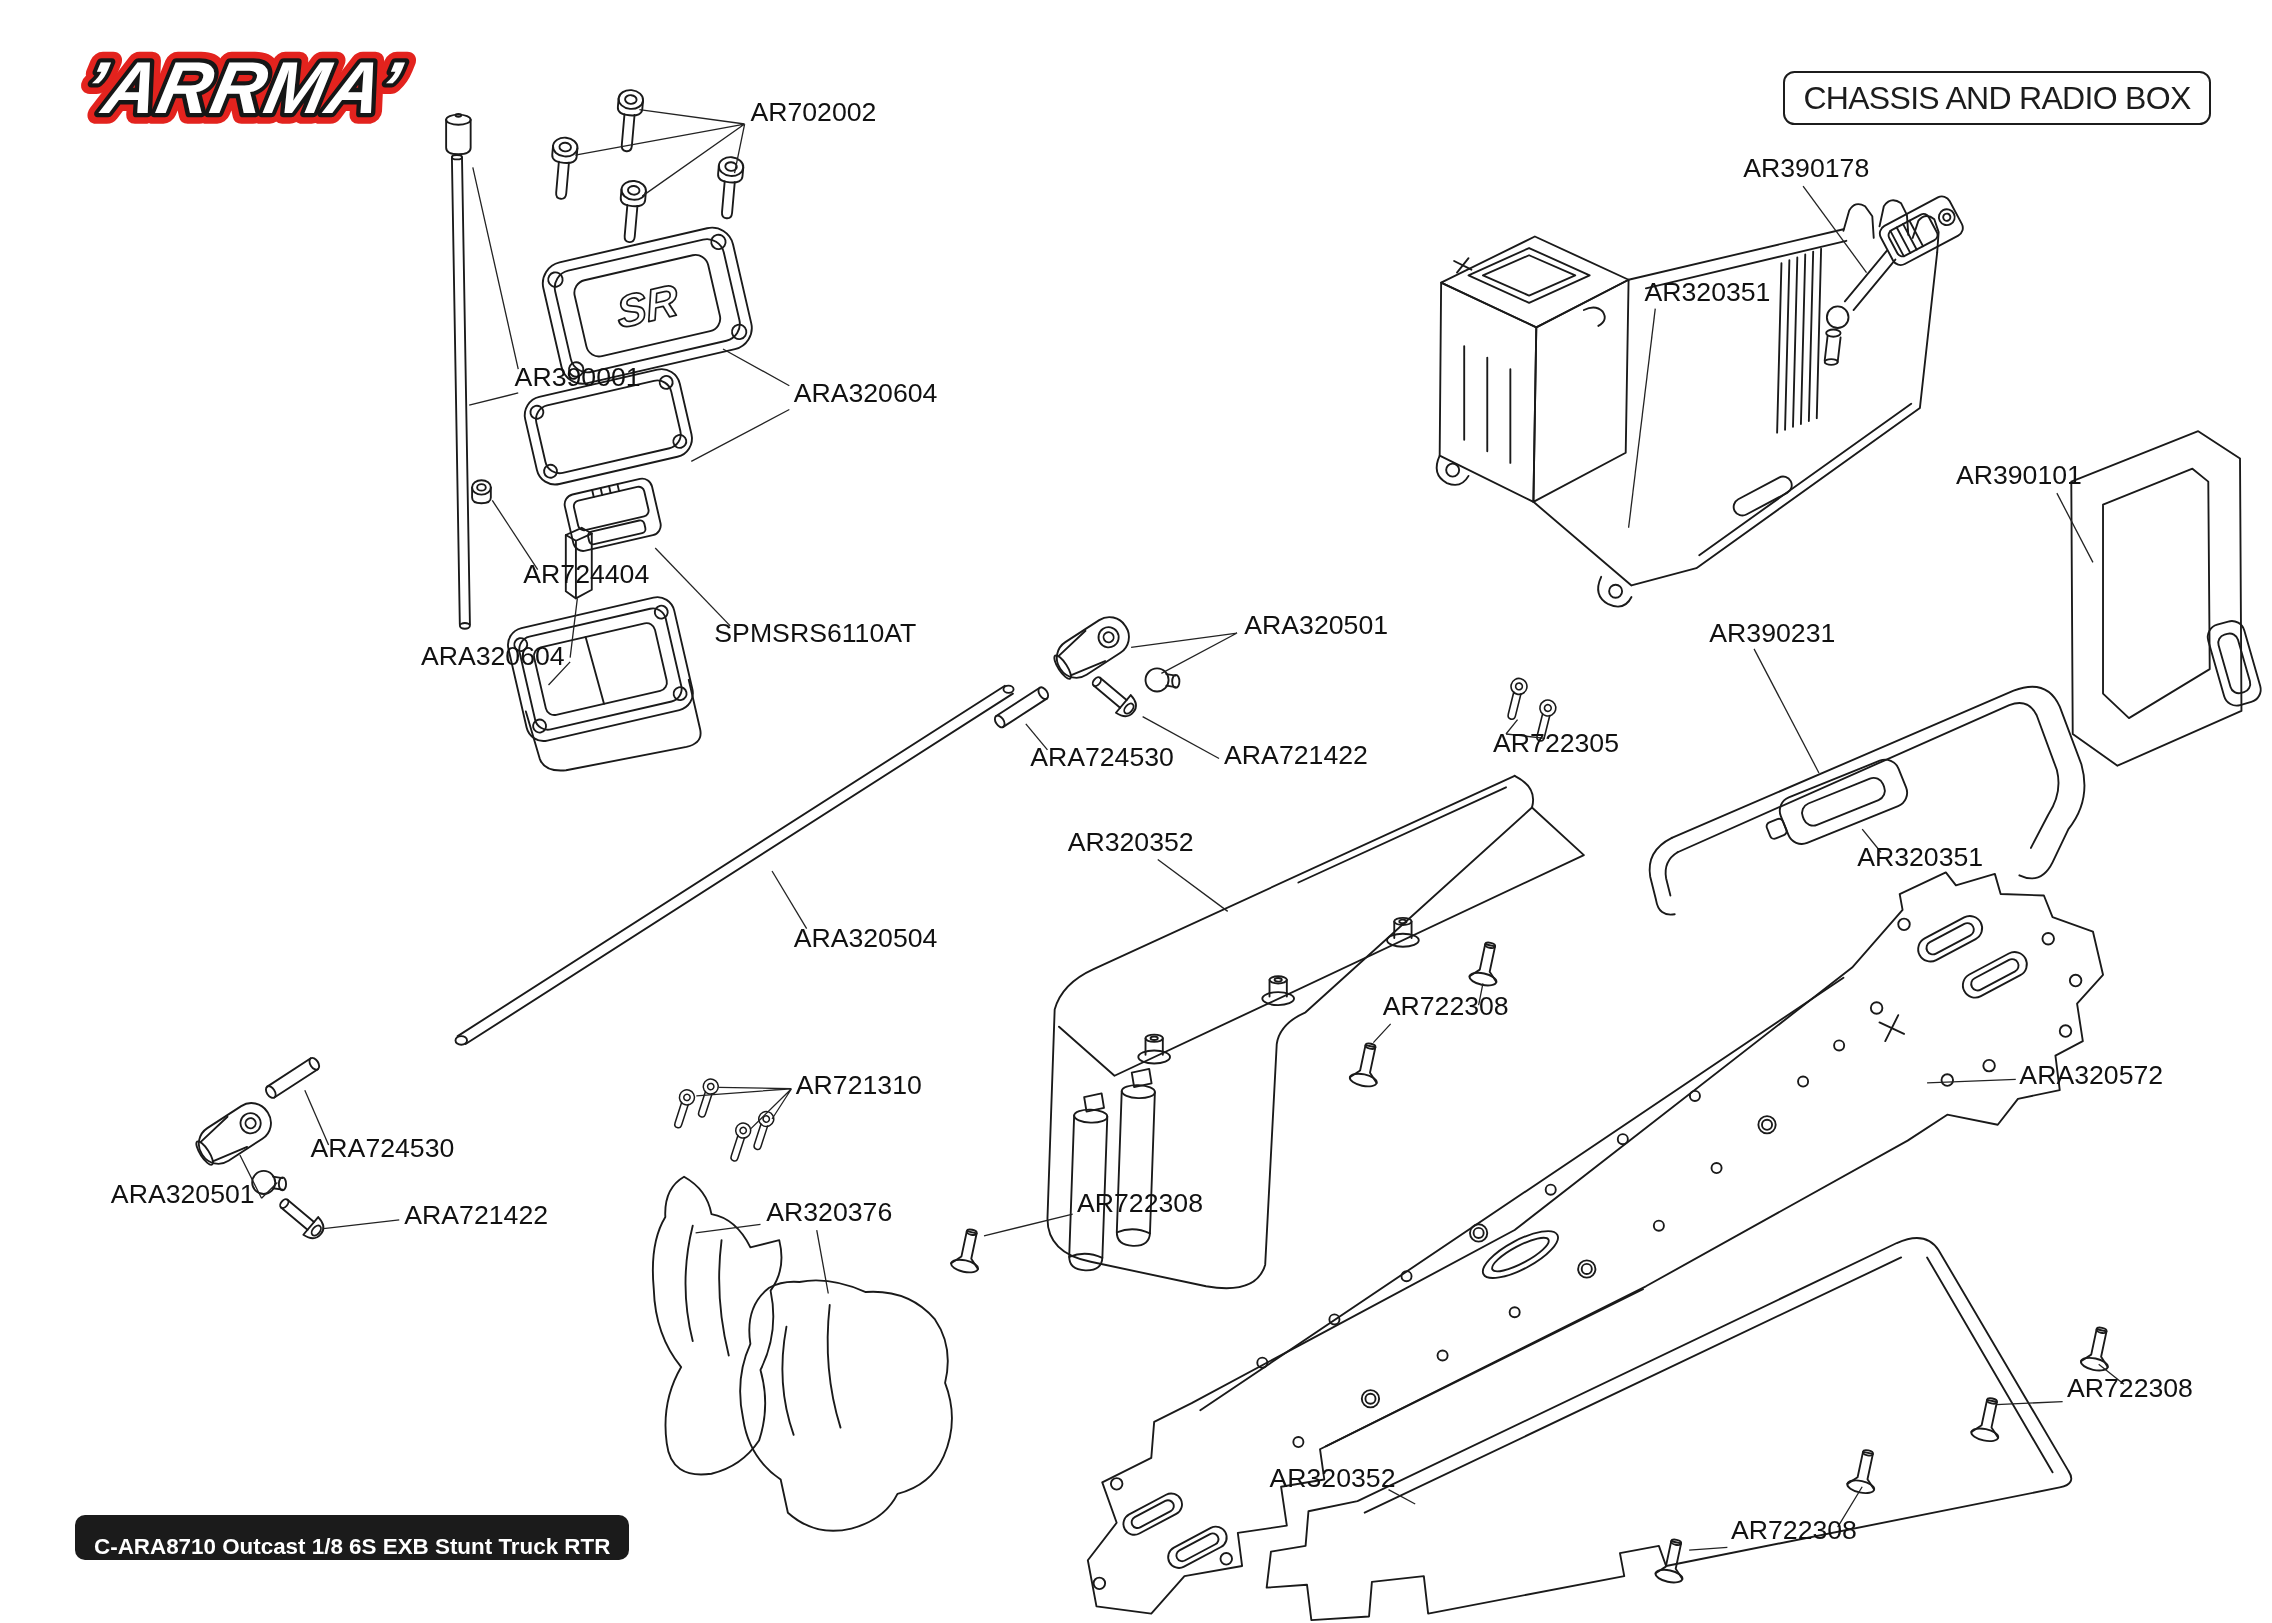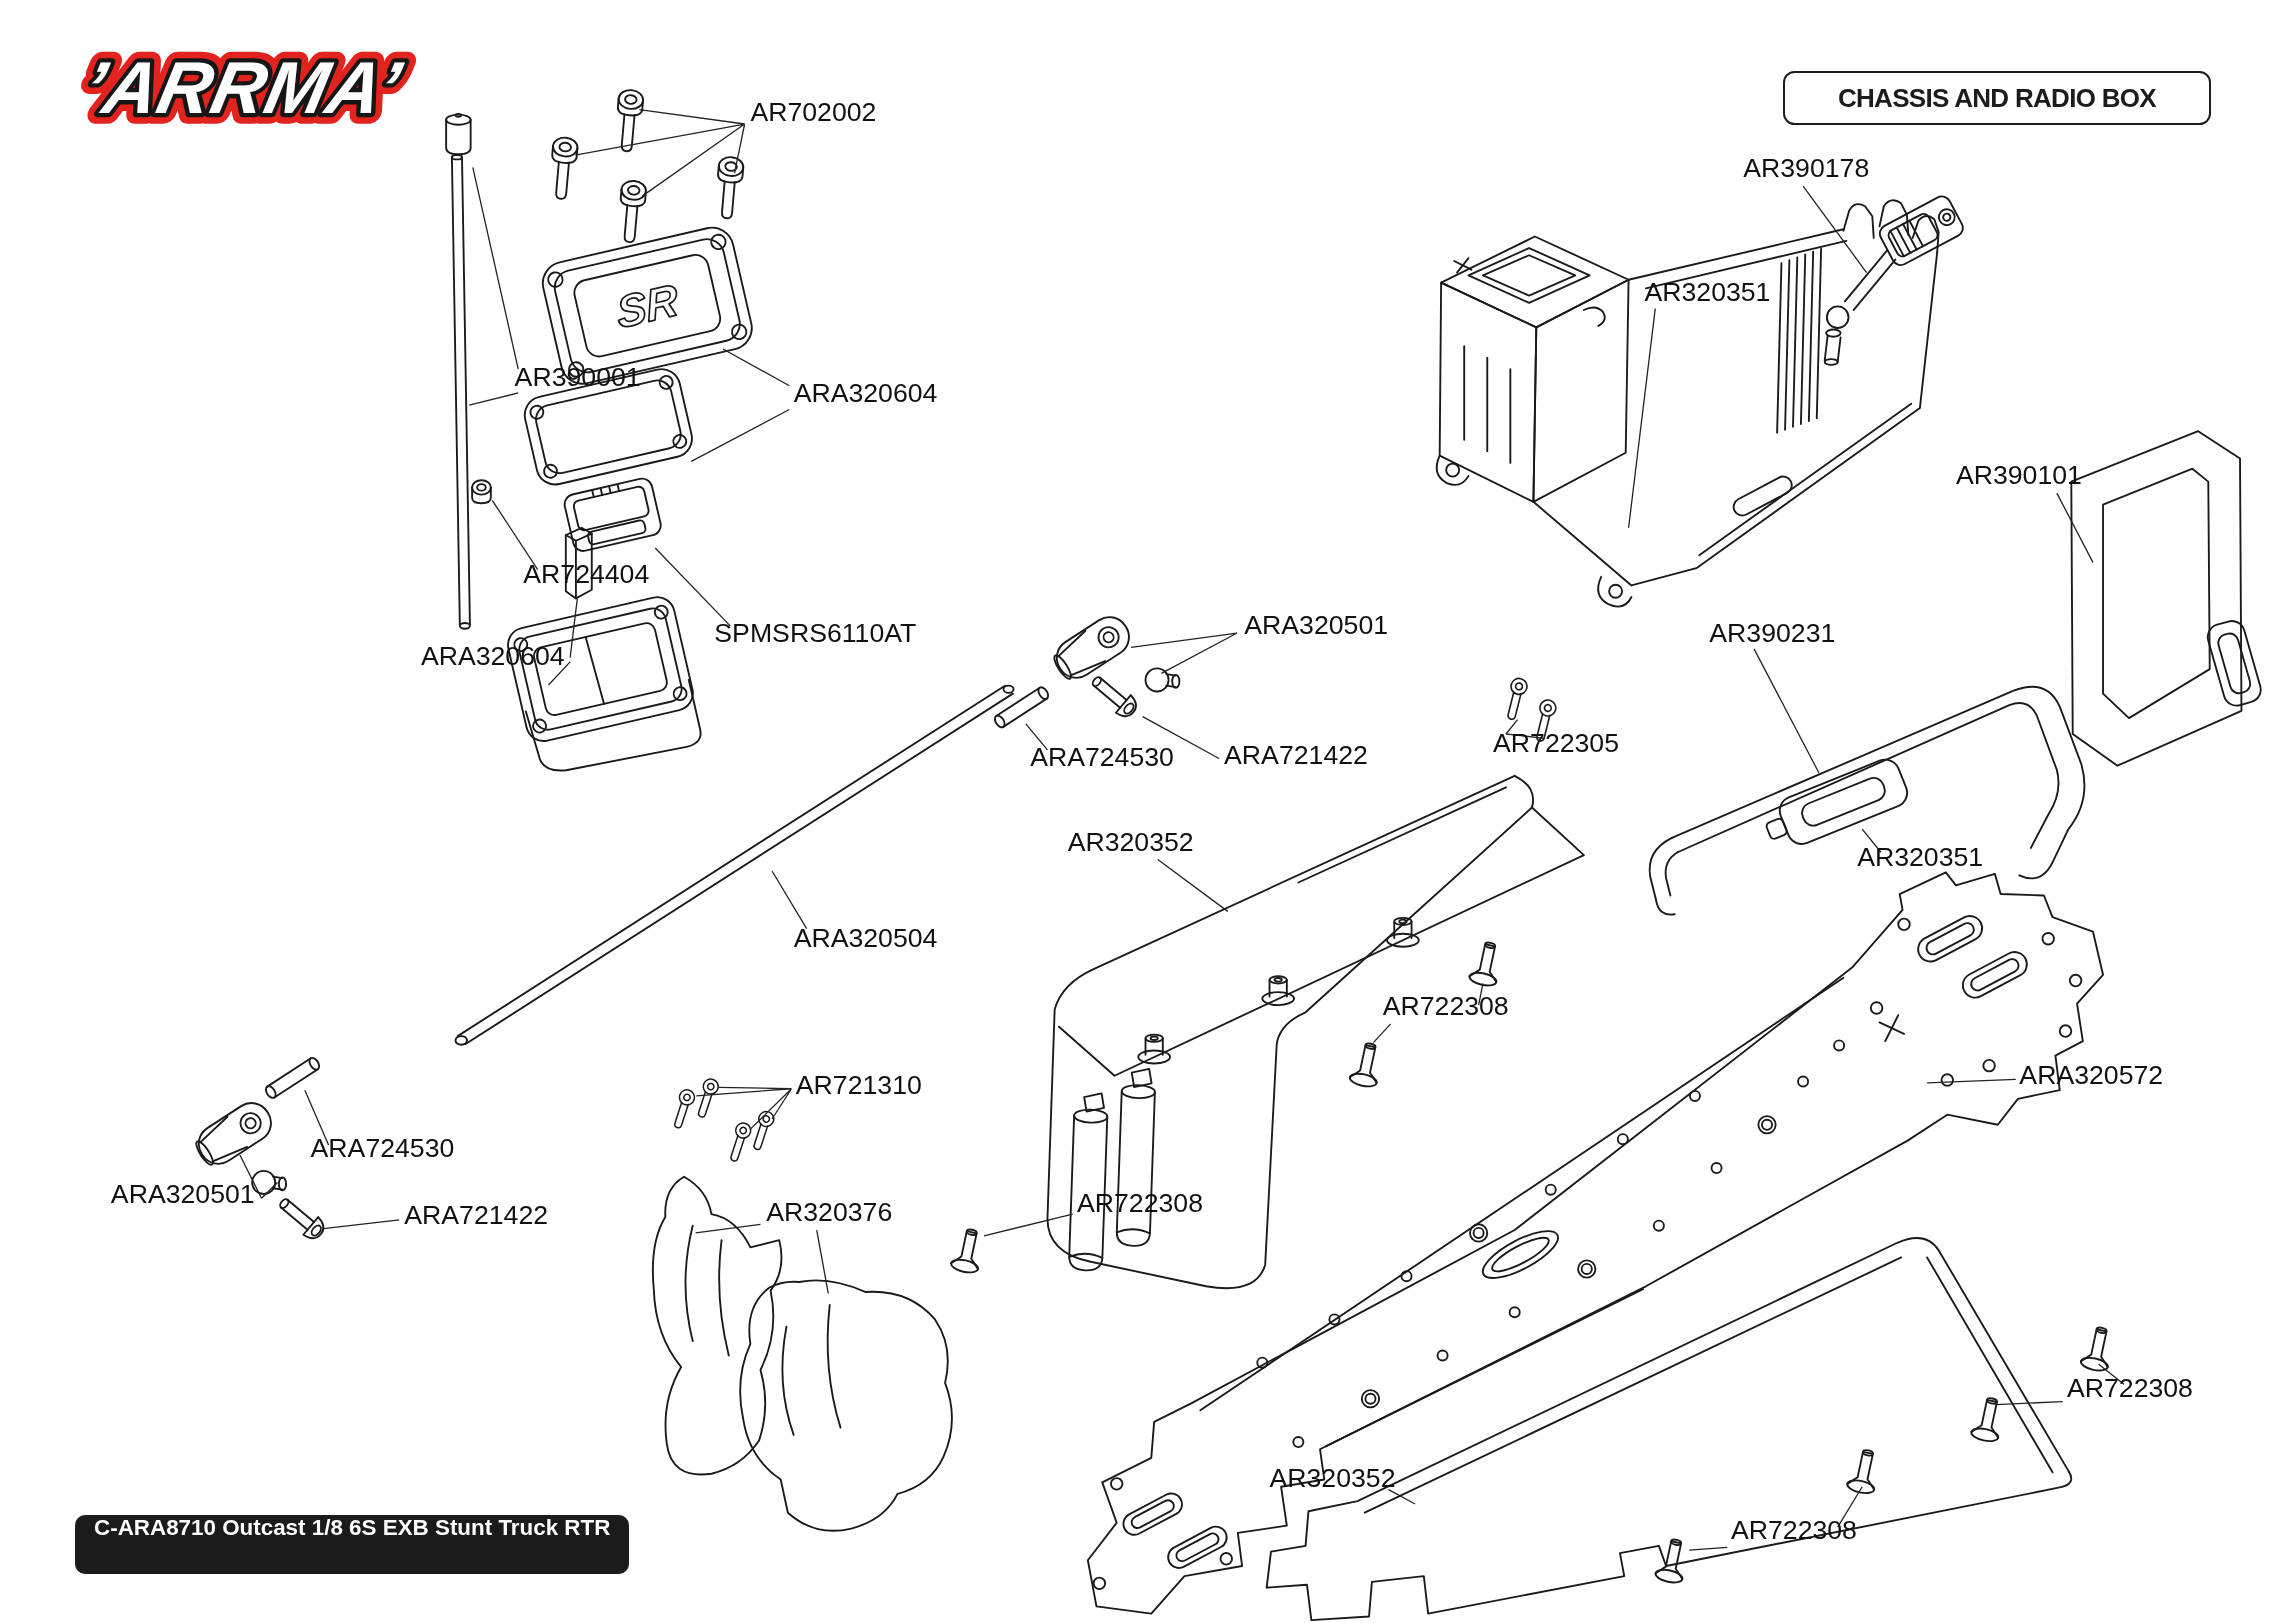--- a/index.html
+++ b/index.html
@@ -14,27 +14,27 @@
     font-size:102px;letter-spacing:1px;
   }
   .logo .red-halo{fill:none;stroke:#e3231e;stroke-width:30px;stroke-linejoin:round;}
   .logo .blk{fill:none;stroke:#161616;stroke-width:12px;stroke-linejoin:round;}
   .logo .wht{fill:#ffffff;stroke:none;}
   
   .title-box{
     position:absolute;left:1783px;top:71px;width:424px;height:50px;
     border:2.9px solid #1c1c1c;border-radius:11.5px;background:#fff;
     display:flex;align-items:center;justify-content:center;
-    font-size:26px;font-weight:bold;color:#1c1c1c;letter-spacing:-0.7px;white-space:nowrap;
+    font-size:32px;font-weight:normal;color:#1c1c1c;letter-spacing:-0.7px;white-space:nowrap;
   }
   
   .model-box{
-    position:absolute;left:75px;top:1515px;height:59px;
+    position:absolute;left:75px;top:1515px;height:45px;
     background:#1b1b1b;color:#ffffff;border-radius:10px;
-    display:inline-flex;align-items:flex-start;padding:0 19px;
+    display:inline-flex;align-items:flex-end;padding:0 19px;
     font-size:22.4px;font-weight:bold;white-space:nowrap;
   }
   
   svg.diagram{position:absolute;left:0;top:0;}
   .part{stroke:#1a1a1a;stroke-width:2.6;fill:none;stroke-linejoin:round;stroke-linecap:round;}
   .leader{stroke:#232323;stroke-width:1.8;fill:none;}
   .plabel{font-family:"Liberation Sans",sans-serif;font-size:37px;fill:#111;stroke:none;}
   .srtext{font-family:"Liberation Sans",sans-serif;font-weight:bold;font-style:italic;}
 </style>
 </head>

